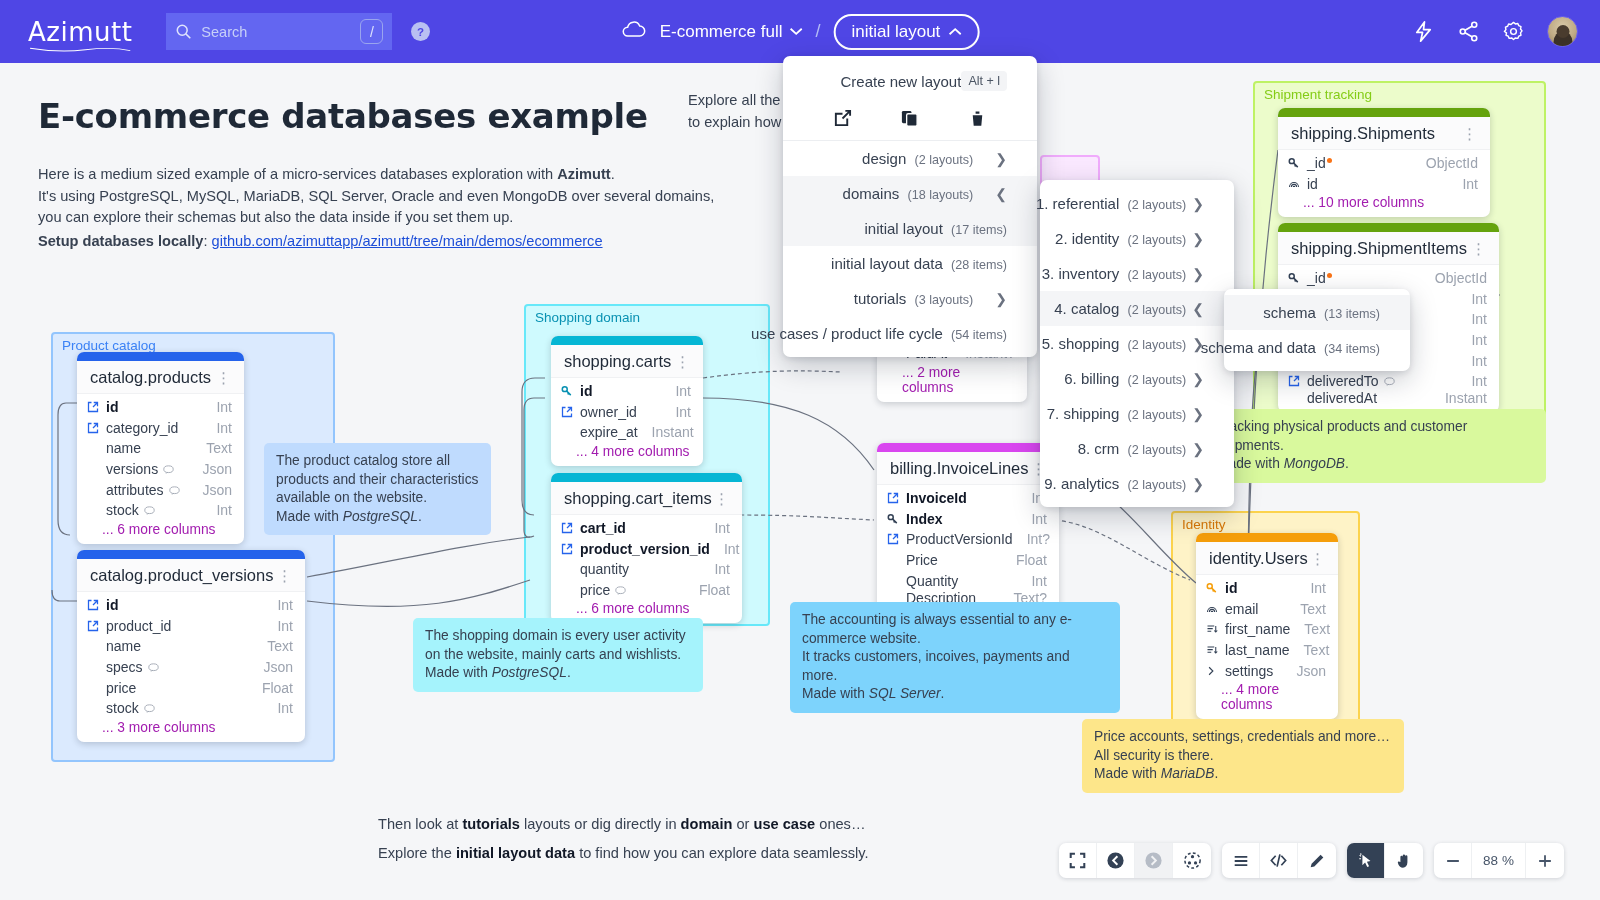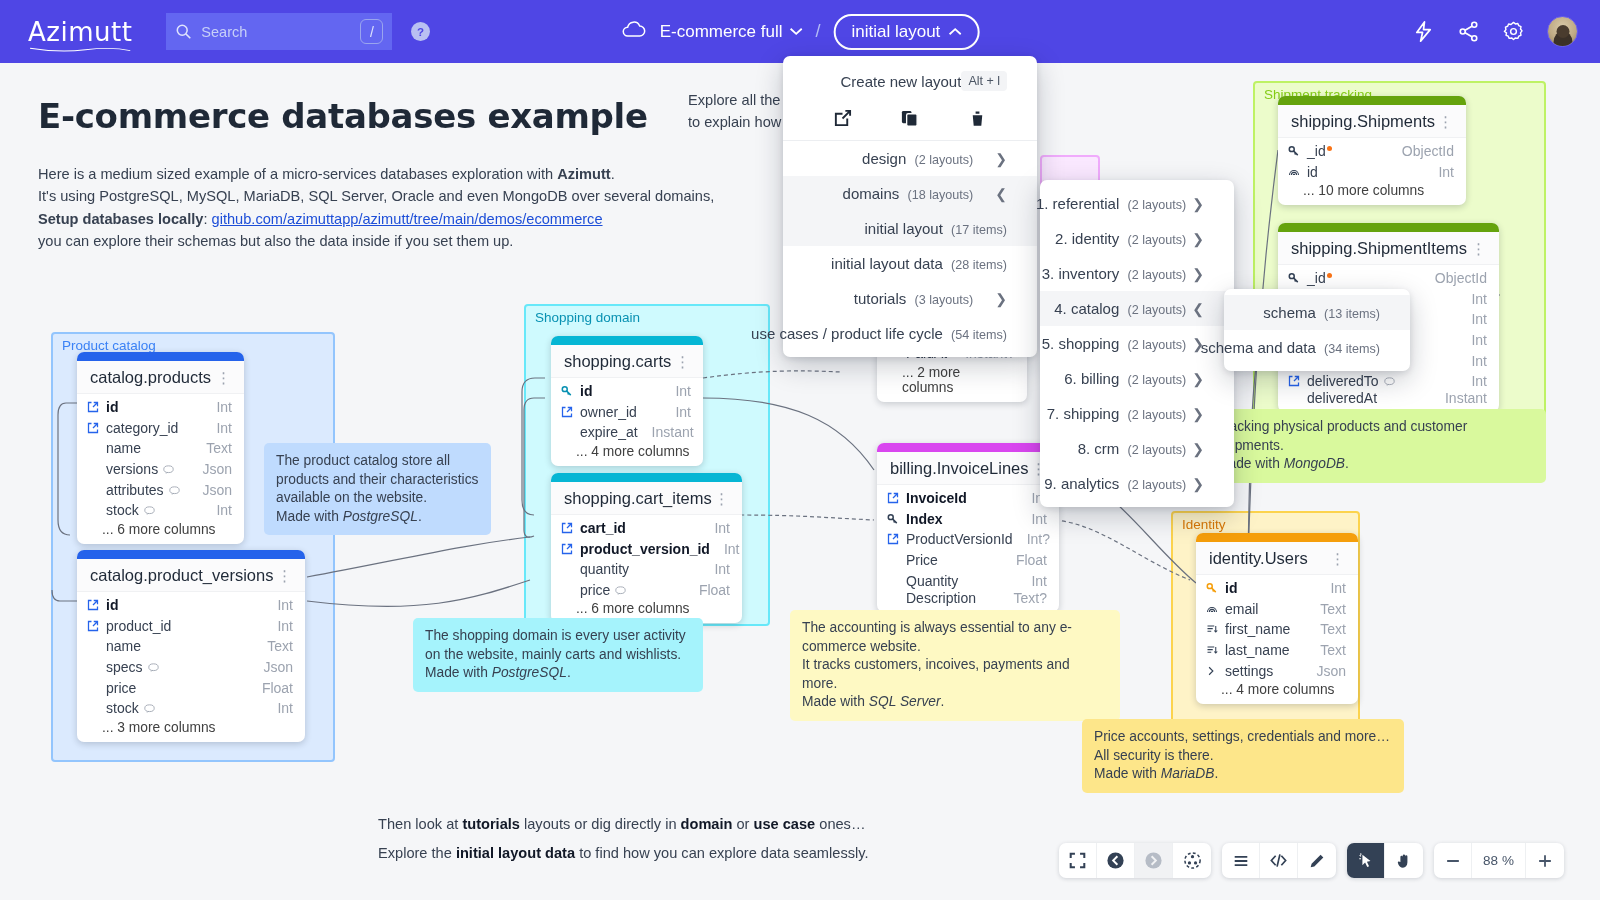--- a/index.html
+++ b/index.html
@@ -92,21 +92,21 @@
     background: #fbfbfc; border-bottom: 1px solid #f0f1f3;
   }
   .tbl .dots { color:#9ca3af; font-size:15px; letter-spacing:1px; line-height:6px; }
   .tbl .col {
     display:flex; align-items:center; padding: 1px 12px 1px 10px; height: 20.6px;
   }
   .tbl .col .ci { width: 15px; flex:0 0 15px; margin-right: 4px; display:flex; align-items:center; }
   .tbl .col .cname { color: #374151; flex: 1; white-space: nowrap; }
   .tbl .col .cname.pk { font-weight: bold; color:#111827; }
   .tbl .col .ctype { color: #9ca3af; margin-left: 14px; white-space: nowrap; }
-  .tbl .more { padding: 1px 12px 7px 25px; color:#404040; font-size: 13.8px; }
+  .tbl .more { padding: 1px 12px 7px 25px; color:#a21caf; font-size: 13.8px; }
   .note-bubble { width:11px; height:9px; display:inline-block; margin-left:5px; }
 
   
   .sticky { position:absolute; border-radius:5px; padding:9px 12px;
             font-size:13.8px; line-height:18.5px; color:#374151; }
   .sticky i { font-style: italic; }
 
   
   .menu {
     position:absolute; background:#fff; border-radius:7px;
@@ -177,24 +177,24 @@
       <path d="M1248 560 C1250 450 1250 330 1276 290"></path>
       <path d="M1248 558 C1252 440 1256 320 1278 150"></path>
       <path d="M1459 295 L1500 295"></path>
     </g>
   </svg>
 
   <div class="page-title">E-commerce databases example</div>
   <div class="intro">
     <div><span>Here is a medium sized example of a micro-services databases exploration with <b>Azimutt</b>.</span></div>
     <div><span>It's using PostgreSQL, MySQL, MariaDB, SQL Server, Oracle and even MongoDB over several domains,</span></div>
+    <div><span>you can explore their schemas but also the data inside if you set them up.</span></div>
     <div style="margin-top:2px;">
       <b>Setup databases locally</b><span>: </span><a href="#">github.com/azimuttapp/azimutt/tree/main/demos/ecommerce</a>
     </div>
-    <div><span>you can explore their schemas but also the data inside if you set them up.</span></div>
   </div>
 
   <div class="explore-note">
     <div>Explore all the</div>
     <div>to explain how</div>
   </div>
 
   <div class="bottom-note">
     <div>
       <span>Then look at </span><b>tutorials</b><span> layouts or dig directly in </span><b>domain</b><span> or </span><b>use case</b><span> ones…</span>
@@ -460,21 +460,21 @@
         <span class="ctype">Int</span>
       </div>
       <div class="col" style="padding-bottom:8px;">
         <span class="ci"></span>
         <span class="cname">Description</span>
         <span class="ctype">Text?</span>
       </div>
     </div>
   </div>
 
-  <div class="tbl" style="left:1278px; top:96px; width:188px;">
+  <div class="tbl" style="left:1278px; top:108px; width:212px;">
     <div class="bar" style="background:#65a30d;"></div>
     <div class="hdr">
       <span>shipping.Shipments</span>
       <span class="dots">⋮</span>
     </div>
     <div style="padding:3px 0 0;">
       <div class="col">
         <span class="ci">
             <svg width="12" height="12" viewBox="0 0 16 16">
               <circle cx="5" cy="5.5" r="3.3" fill="none" stroke="#334155" stroke-width="2"></circle>
@@ -553,21 +553,21 @@
         <span class="ctype">Int</span>
       </div>
       <div class="col" style="padding-bottom:8px;">
         <span class="ci"></span>
         <span class="cname">deliveredAt</span>
         <span class="ctype">Instant</span>
       </div>
     </div>
   </div>
 
-  <div class="tbl" style="left:1196px; top:533px; width:162px;">
+  <div class="tbl" style="left:1196px; top:533px; width:142px;">
     <div class="bar" style="background:#f59e0b;"></div>
     <div class="hdr">
       <span>identity.Users</span>
       <span class="dots">⋮</span>
     </div>
     <div style="padding:3px 0 0;">
       <div class="col">
         <span class="ci">
             <svg width="12" height="12" viewBox="0 0 16 16">
               <circle cx="5" cy="5.5" r="3.3" fill="none" stroke="#f59e0b" stroke-width="2"></circle>
@@ -625,21 +625,21 @@
     <div>available on the website.</div>
     <div>Made with <i>PostgreSQL</i>.</div>
   </div>
 
   <div class="sticky" style="left:413px; top:618px; width:290px; background:#a5f3fc;">
     <div>The shopping domain is every user activity</div>
     <div>on the website, mainly carts and wishlists.</div>
     <div>Made with <i>PostgreSQL</i>.</div>
   </div>
 
-  <div class="sticky" style="left:790px; top:602px; width:330px; background:#fef9c3;margin-top:8px;">
+  <div class="sticky" style="left:790px; top:602px; width:330px; background:#7dd3fc;">
     <div>The accounting is always essential to any e-</div>
     <div>commerce website.</div>
     <div>It tracks customers, incoives, payments and more.</div>
     <div>Made with <i>SQL Server</i>.</div>
   </div>
 
   <div class="sticky" style="left:1205px; top:409px; width:341px; background:#d9f99d;">
     <div>Tracking physical products and customer shipments.</div>
     <div>Made with <i>MongoDB</i>.</div>
   </div>

